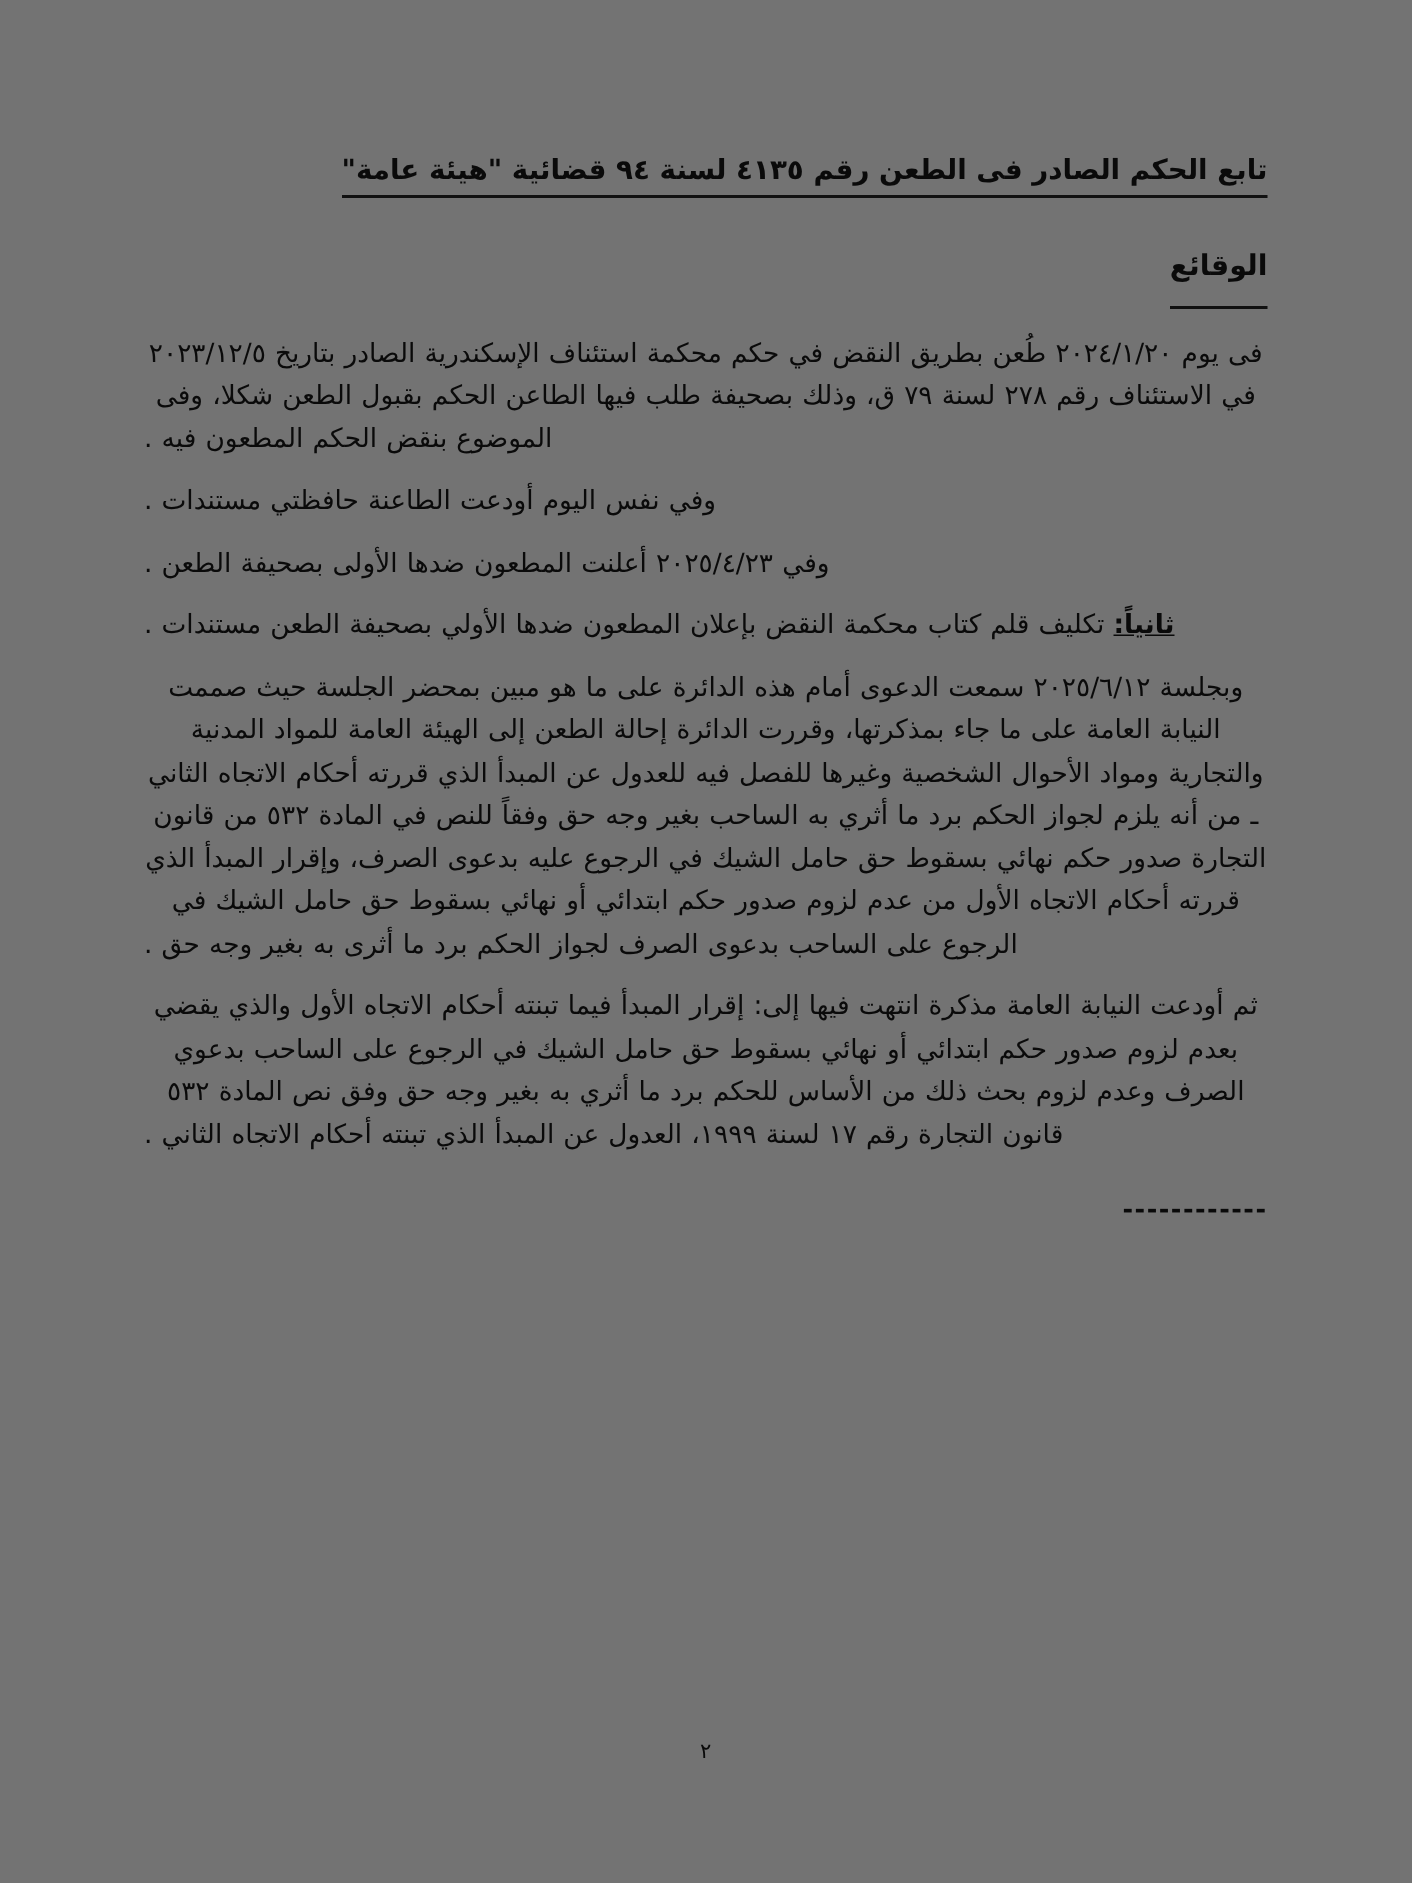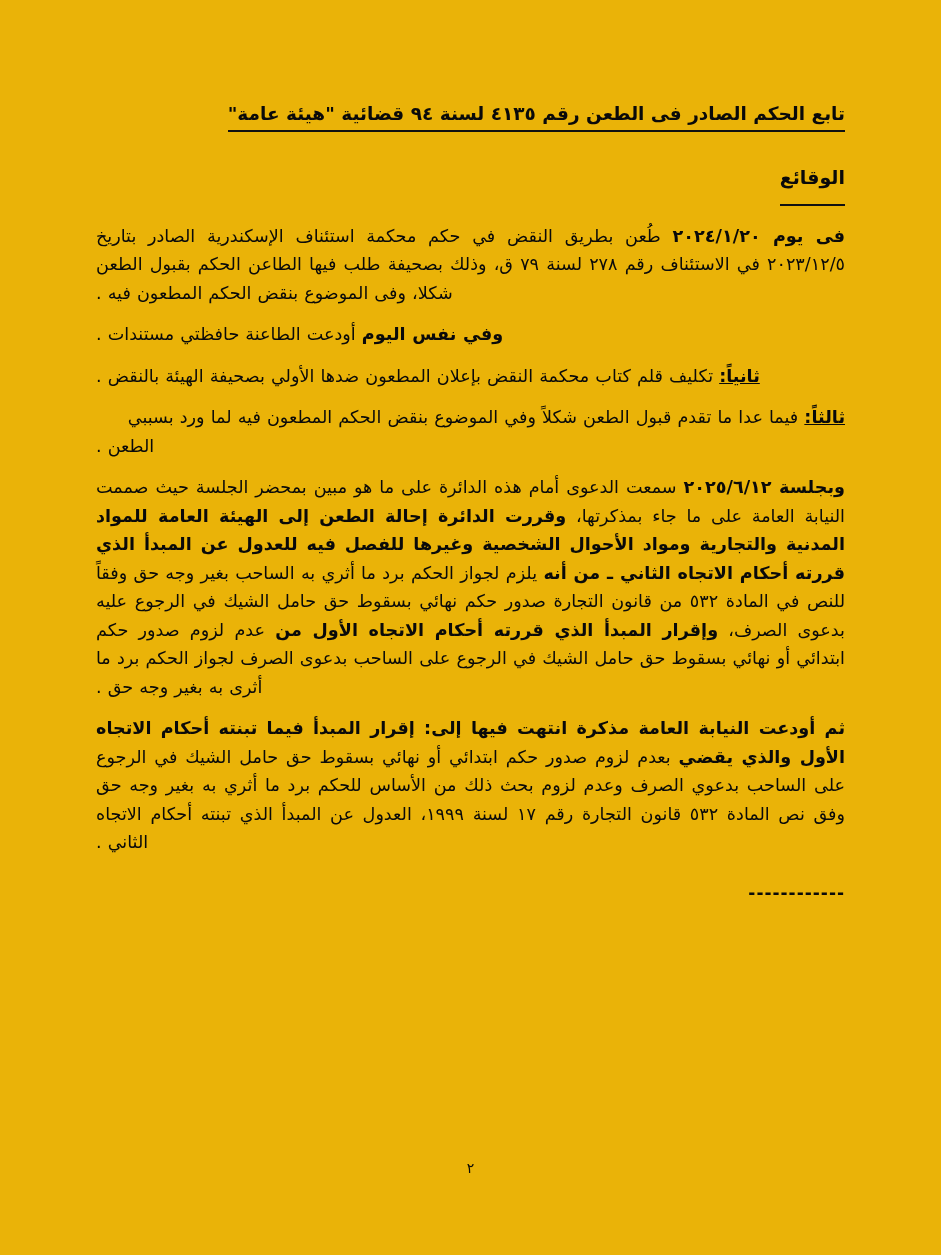--- a/index.html
+++ b/index.html
@@ -12,21 +12,21 @@
     width: 941px;
     height: 1255px;
     font-family: "DejaVu Sans", "Liberation Sans", sans-serif;
     color: #0a0a0a;
     position: relative;
     overflow: hidden;
   }
   .page {
     position: absolute;
     inset: 0;
-    background: #eab308;
+    background: #737373;
   }
   .doc-body {
     position: absolute;
     top: 100px;
     right: 96px;
     left: 96px;
     direction: rtl;
     text-align: justify;
     text-align-last: right;
   }
@@ -67,25 +67,25 @@
     line-height: 1.62;
     text-align: justify;
     text-align-last: right;
     word-spacing: 0.5px;
   }
   p.para.short {
     text-align: right;
     text-align-last: right;
   }
 
-  .b { font-weight: bold; }
+  .b { font-weight: normal; }
   .bu { font-weight: bold; text-decoration: underline; }
 
   
-  p.para.lastline-left { text-align-last: left; }
+  p.para.lastline-left { text-align-last: left; text-align: center; }
 
   
   .divider {
     text-align: center;
     margin: 26px 0 0 0;
     font-size: 17px;
     font-weight: bold;
     letter-spacing: 1px;
   }
 
@@ -117,29 +117,29 @@
 
     <p class="para lastline-left">
       <span class="b">فى يوم ٢٠٢٤/١/٢٠</span><span> طُعن بطريق النقض في حكم محكمة استئناف الإسكندرية الصادر بتاريخ ٢٠٢٣/١٢/٥ في الاستئناف رقم ٢٧٨ لسنة ٧٩ ق، وذلك بصحيفة طلب فيها الطاعن الحكم بقبول الطعن شكلا، وفى الموضوع بنقض الحكم المطعون فيه .</span>
     </p>
 
     <p class="para short lastline-left">
       <span class="b">وفي نفس اليوم</span><span> أودعت الطاعنة حافظتي مستندات .</span>
     </p>
 
 
+    <p class="para short lastline-left">
+      <span class="b">وفي ٢٠٢٥/٤/٢٣</span><span> أعلنت المطعون ضدها الأولى بصحيفة الطعن .</span>
+    </p>
 
 
     <p class="para short lastline-left">
-      <span class="bu">ثانياً:</span><span> تكليف قلم كتاب محكمة النقض بإعلان المطعون ضدها الأولي بصحيفة الهيئة بالنقض .</span>
+      <span class="bu">ثانياً:</span><span> تكليف قلم كتاب محكمة النقض بإعلان المطعون ضدها الأولي بصحيفة الطعن مستندات .</span>
     </p>
 
-    <p class="para short lastline-left">
-      <span class="bu">ثالثاً:</span><span> فيما عدا ما تقدم قبول الطعن شكلاً وفي الموضوع بنقض الحكم المطعون فيه لما ورد بسببي الطعن .</span>
-    </p>
 
 
     <p class="para lastline-left">
       <span class="b">وبجلسة ٢٠٢٥/٦/١٢</span><span> سمعت الدعوى أمام هذه الدائرة على ما هو مبين بمحضر الجلسة حيث صممت النيابة العامة على ما جاء بمذكرتها، </span><span class="b">وقررت الدائرة إحالة الطعن إلى الهيئة العامة للمواد المدنية والتجارية ومواد الأحوال الشخصية وغيرها للفصل فيه للعدول عن المبدأ الذي قررته أحكام الاتجاه الثاني ـ من أنه</span><span> يلزم لجواز الحكم برد ما أثري به الساحب بغير وجه حق وفقاً للنص في المادة ٥٣٢ من قانون التجارة صدور حكم نهائي بسقوط حق حامل الشيك في الرجوع عليه بدعوى الصرف، </span><span class="b">وإقرار المبدأ الذي قررته أحكام الاتجاه الأول من</span><span> عدم لزوم صدور حكم ابتدائي أو نهائي بسقوط حق حامل الشيك في الرجوع على الساحب بدعوى الصرف لجواز الحكم برد ما أثرى به بغير وجه حق .</span>
     </p>
 
     <p class="para lastline-left">
       <span class="b">ثم أودعت النيابة العامة مذكرة انتهت فيها إلى: إقرار المبدأ فيما تبنته أحكام الاتجاه الأول والذي يقضي</span><span> بعدم لزوم صدور حكم ابتدائي أو نهائي بسقوط حق حامل الشيك في الرجوع على الساحب بدعوي الصرف وعدم لزوم بحث ذلك من الأساس للحكم برد ما أثري به بغير وجه حق وفق نص المادة ٥٣٢ قانون التجارة رقم ١٧ لسنة ١٩٩٩، العدول عن المبدأ الذي تبنته أحكام الاتجاه الثاني .</span>
     </p>
 

